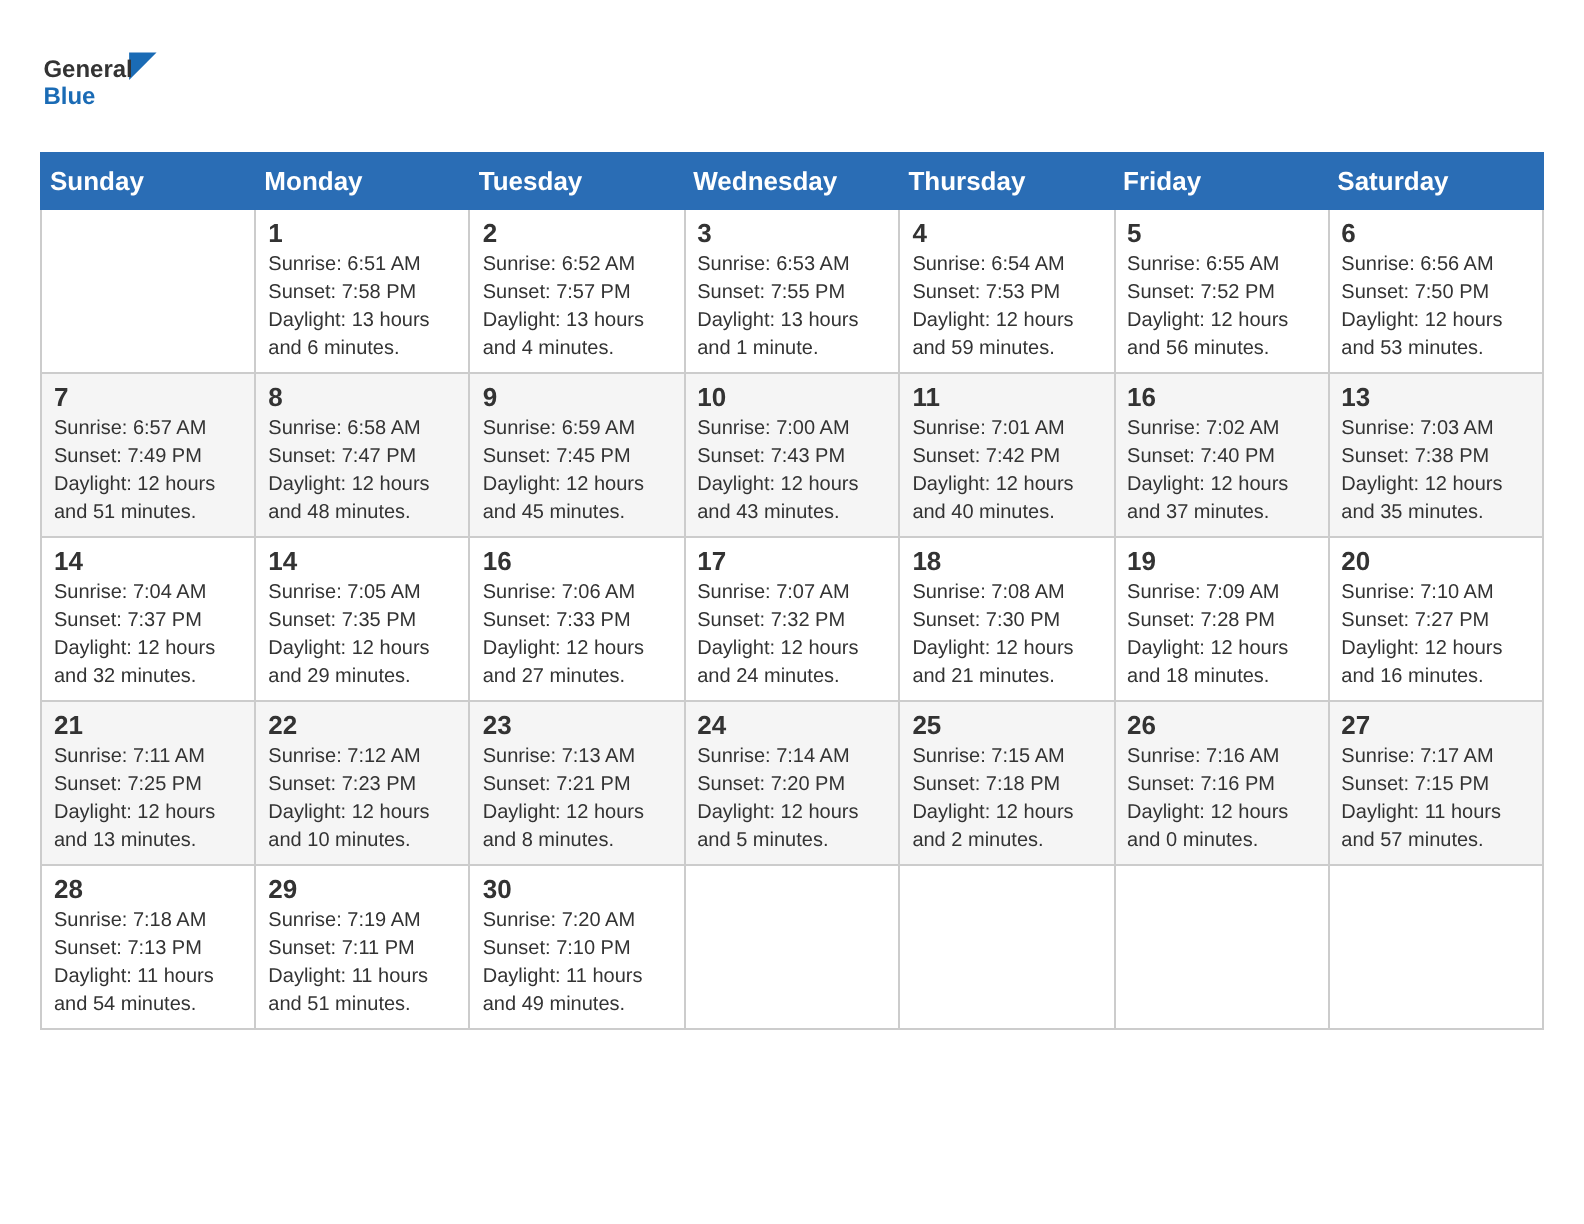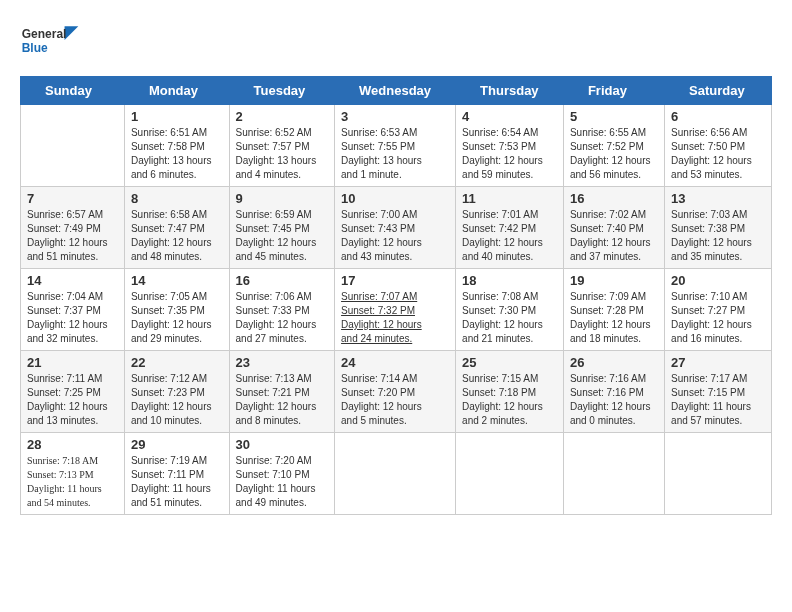--- a/index.html
+++ b/index.html
@@ -37,21 +37,21 @@
     }
     .calendar {
       width: 100%;
       border-collapse: collapse;
       border: 1px solid #ccc;
     }
     .calendar th {
       background: #2a6db5;
       color: #fff;
       text-align: left;
-      padding: 6px 24px;
+      padding: 6px 4px;
       font-size: 13px;
       border: 1px solid #2a6db5;
     }
     .calendar td {
       vertical-align: top;
       border: 1px solid #ccc;
       padding: 4px 6px;
       width: 108px;
       min-height: 80px;
     }
@@ -215,21 +215,21 @@
         </td>
         <td>
           <div class="day-num">16</div>
           <div class="day-info" style="white-space: pre-line;">Sunrise: 7:06 AM
 Sunset: 7:33 PM
 Daylight: 12 hours
 and 27 minutes.</div>
         </td>
         <td>
           <div class="day-num">17</div>
-          <div class="day-info" style="white-space: pre-line; text-decoration: underline;">Sunrise: 7:07 AM
+          <div class="day-info" style="white-space: pre-line;">Sunrise: 7:07 AM
 Sunset: 7:32 PM
 Daylight: 12 hours
 and 24 minutes.</div>
         </td>
         <td>
           <div class="day-num">18</div>
           <div class="day-info" style="white-space: pre-line;">Sunrise: 7:08 AM
 Sunset: 7:30 PM
 Daylight: 12 hours
 and 21 minutes.</div>
@@ -296,21 +296,21 @@
           <div class="day-num">27</div>
           <div class="day-info" style="white-space: pre-line;">Sunrise: 7:17 AM
 Sunset: 7:15 PM
 Daylight: 11 hours
 and 57 minutes.</div>
         </td>
       </tr>
       <tr>
         <td>
           <div class="day-num">28</div>
-          <div class="day-info" style="white-space: pre-line; font-family: Liberation Serif, serif;">Sunrise: 7:18 AM
+          <div class="day-info" style="white-space: pre-line;">Sunrise: 7:18 AM
 Sunset: 7:13 PM
 Daylight: 11 hours
 and 54 minutes.</div>
         </td>
         <td>
           <div class="day-num">29</div>
           <div class="day-info" style="white-space: pre-line;">Sunrise: 7:19 AM
 Sunset: 7:11 PM
 Daylight: 11 hours
 and 51 minutes.</div>

